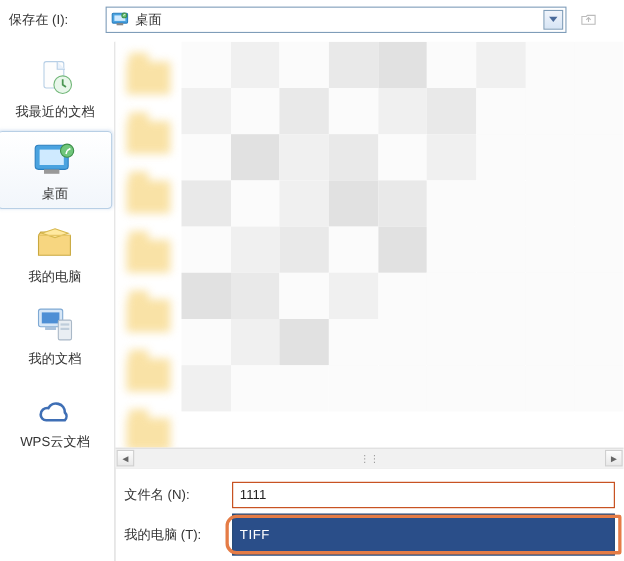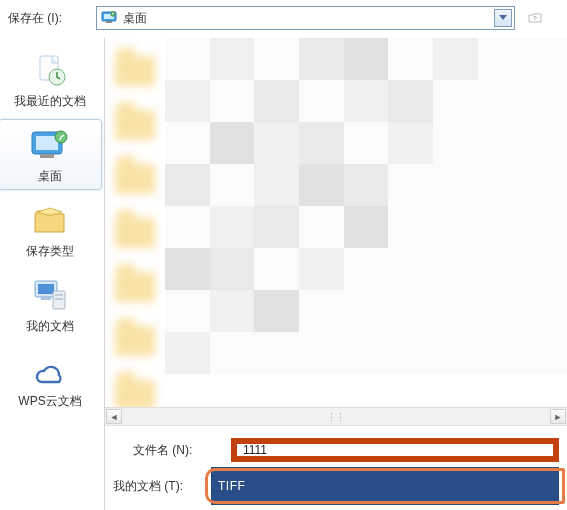--- a/index.html
+++ b/index.html
@@ -159,26 +159,26 @@
   .bottomrows {
     border-top: 1px solid #e5e5e5;
     padding: 8px 8px 10px 8px;
   }
   .formrow {
     display: flex;
     align-items: center;
     margin-top: 10px;
     gap: 6px;
   }
-  .formrow:first-child { margin-top: 4px; margin-left: 20px; }
+  .formrow:first-child { margin-top: 4px; }
   .formlabel { width: 92px; color: #333; }
   .textfield {
     flex: 1;
     height: 24px;
-    border: 6px solid #c2410c;
+    border: 1px solid #c2410c;
     background: #fff;
     display: flex; align-items: center;
     padding: 0 6px;
     font-size: 12px;
     color: #222;
   }
   .typecombo-wrap {
     flex: 1;
     position: relative;
     height: 28px;
@@ -266,21 +266,21 @@
       </div>
 
       <div class="side-item">
         <div class="ico">
           <svg width="42" height="38" viewBox="0 0 42 38">
             <path d="M6 12l2-3h10l3 3h14v18H6z" fill="#f7d680" stroke="#c9a83f"></path>
             <path d="M21 6l12 4-12 4-12-4z" fill="#ffe9a0" stroke="#d7b850"></path>
             <path d="M6 12h29" stroke="#e7c666"></path>
           </svg>
         </div>
-        <div class="lbl">保存类型</div>
+        <div class="lbl">我的电脑</div>
       </div>
 
       <div class="side-item">
         <div class="ico">
           <svg width="42" height="38" viewBox="0 0 42 38">
             <rect x="6" y="4" width="22" height="16" rx="2" fill="#d7e7f7" stroke="#7fa9d4"></rect>
             <rect x="9" y="7" width="16" height="10" fill="#4e8fd5"></rect>
             <rect x="12" y="20" width="10" height="3" fill="#aac2dc"></rect>
             <rect x="24" y="14" width="12" height="18" rx="1.5" fill="#e9eef3" stroke="#a9b8c7"></rect>
             <rect x="26" y="17" width="8" height="2" fill="#bfcddb"></rect>
@@ -392,21 +392,21 @@
       </div>
 
       <div class="bottomrows">
         <div class="formrow">
           <div class="formlabel">文件名 (N):</div>
           <div class="textfield">
             <span>1111</span>
           </div>
         </div>
         <div class="formrow">
-          <div class="formlabel">我的文档 (T):</div>
+          <div class="formlabel">我的电脑 (T):</div>
           <div class="typecombo-wrap">
             <div class="typecombo-highlight"></div>
             <div class="typecombo">
               <span>TIFF</span>
             </div>
           </div>
         </div>
       </div>
     </div>
 

